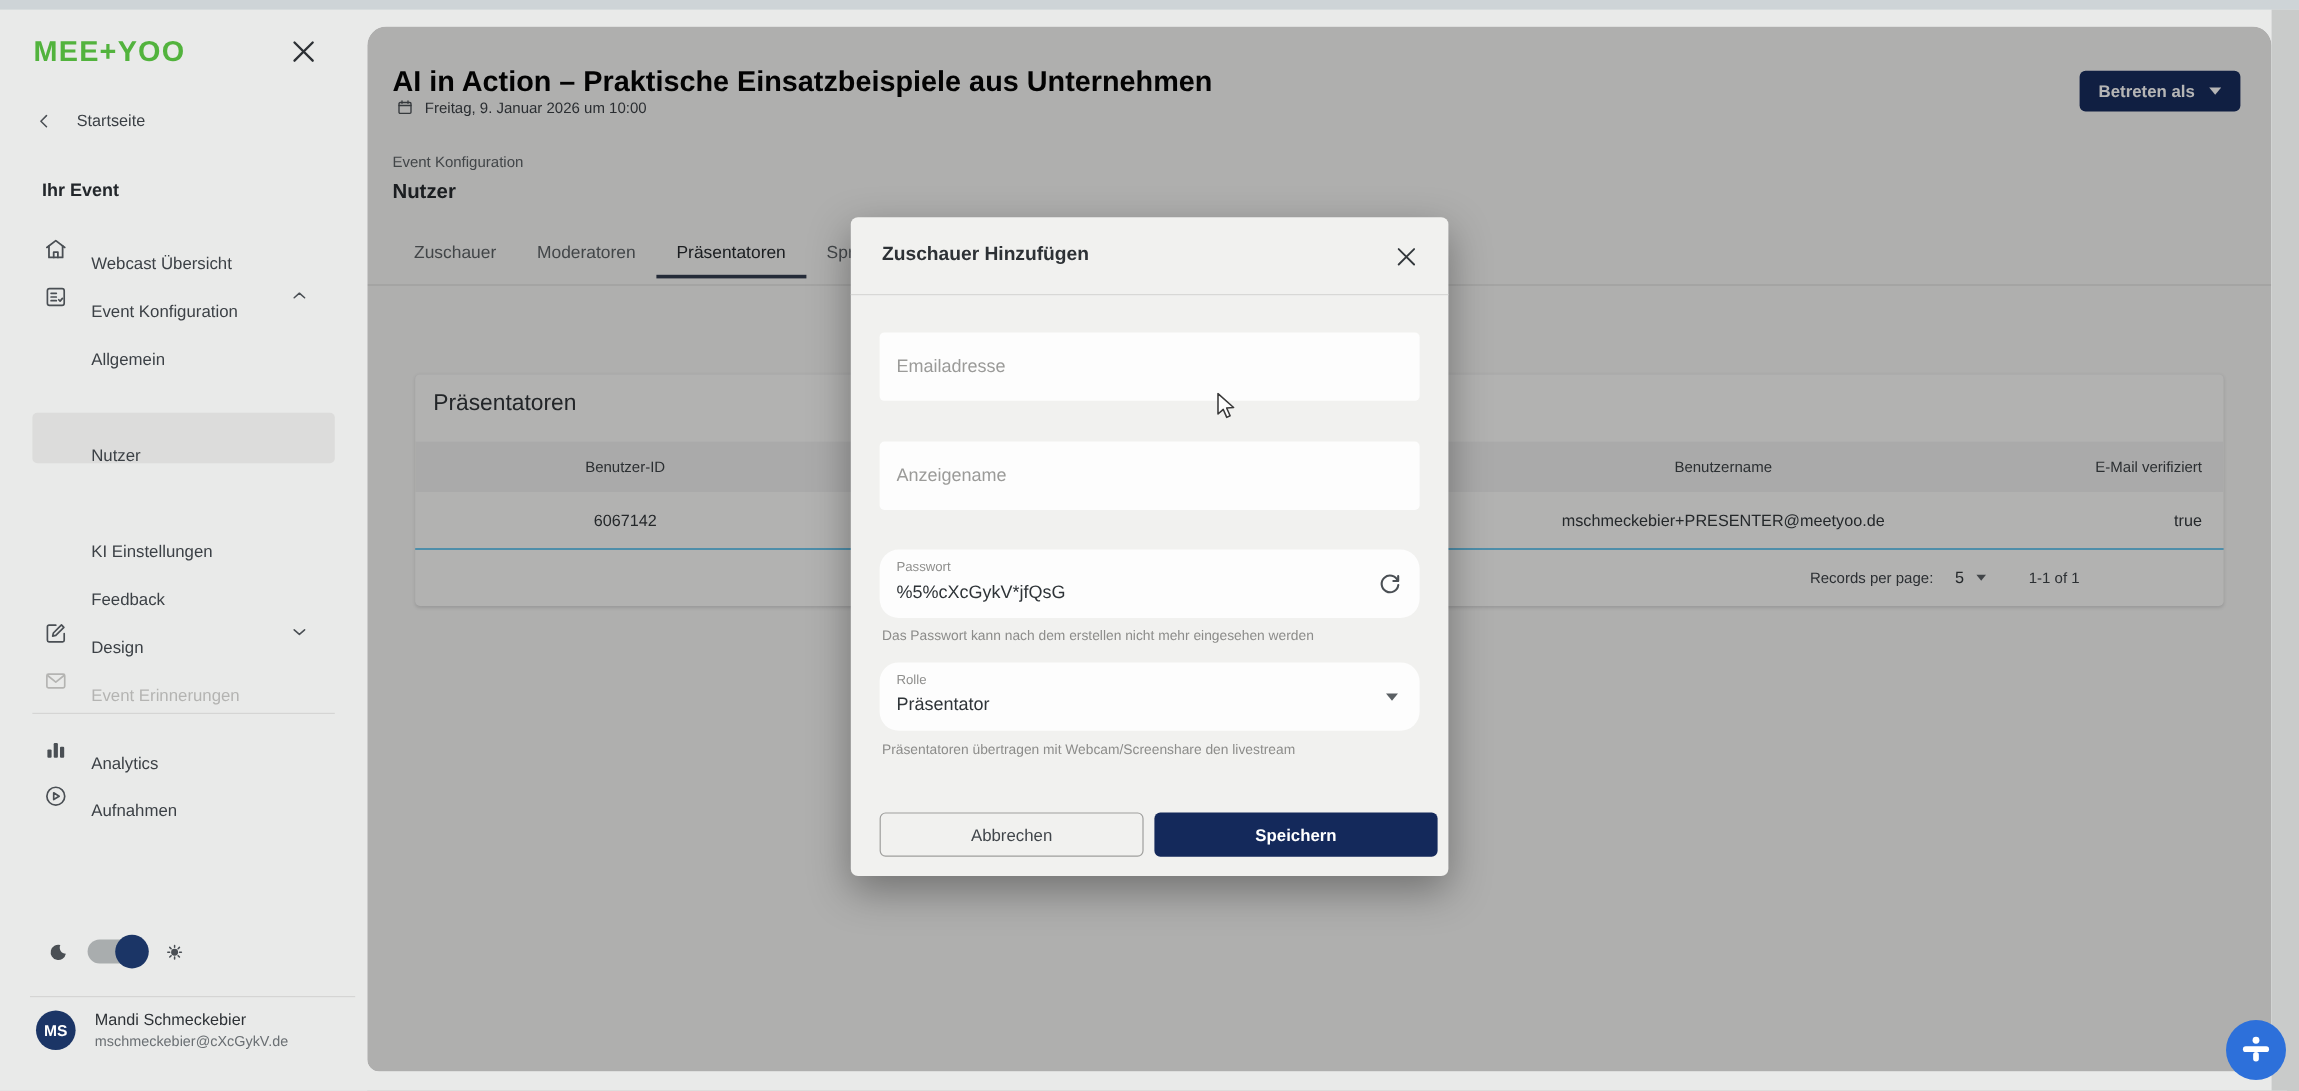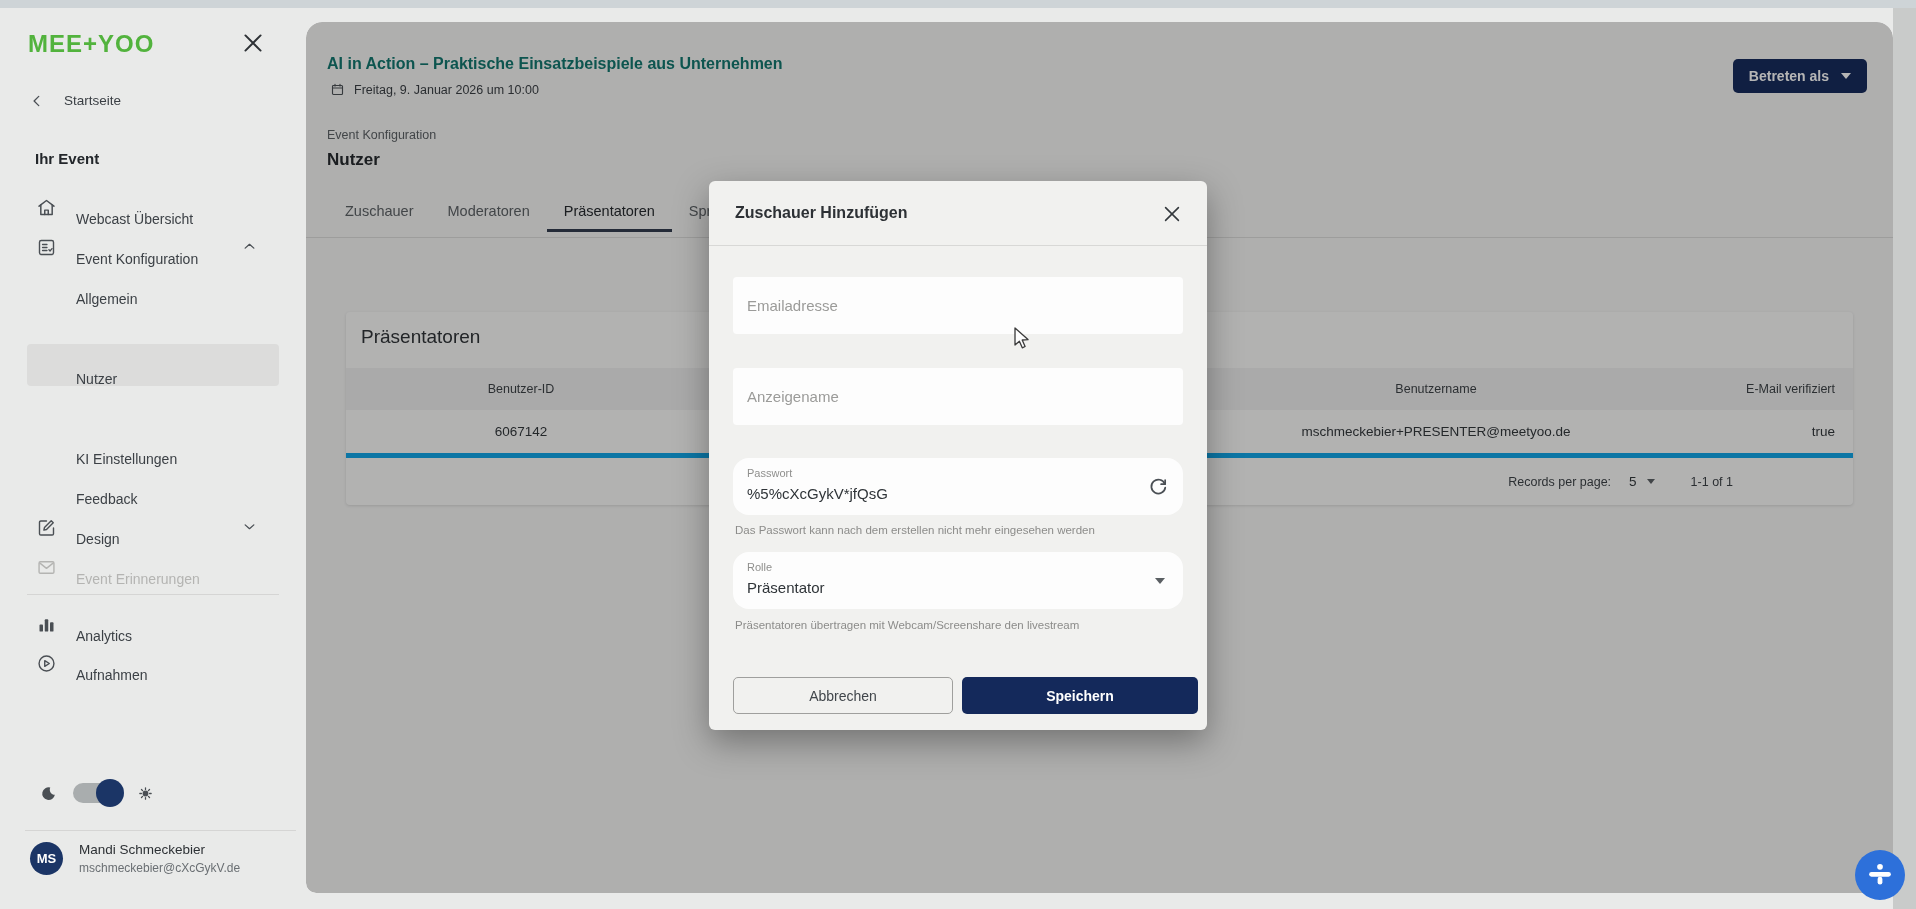--- a/index.html
+++ b/index.html
@@ -34,40 +34,40 @@
   .user-divider { position:absolute; left:25px; top:822px; width:271px; height:1px; background:#d5d5d4; }
   .user-block { position:absolute; left:30px; top:834px; display:flex; gap:16px; align-items:center; cursor:pointer; }
   .avatar { width:33px; height:33px; border-radius:50%; background:#1b3566; color:#fff; font-size:13px; font-weight:bold; display:flex; align-items:center; justify-content:center; }
   .user-name { font-size:13.5px; color:#2d3135; margin-bottom:4px; }
   .user-email { font-size:12px; color:#6a6f73; }
 
   
   .panel { position:absolute; left:306px; top:22px; width:1587px; height:871px; background:#f6f6f5; border-radius:16px 16px 10px 10px; z-index:1; overflow:hidden; }
   .overlay { position:absolute; inset:0; background:rgba(10,10,10,0.30); border-radius:inherit; z-index:10; }
 
-  .ev-title { position:absolute; left:21px; top:33px; font-size:16px; font-weight:bold; color:#0f766e; }
+  .ev-title { position:absolute; left:21px; top:33px; font-size:24px; font-weight:bold; color:#000000; }
   .ev-date { position:absolute; left:24px; top:60px; display:flex; align-items:center; gap:9px; color:#383d42; }
   .ev-date .ic { width:15px; height:15px; color:#4a4f54; }
   .ev-date span { font-size:12.5px; }
   .breadcrumb { position:absolute; left:21px; top:106px; font-size:12.5px; color:#5b6064; }
   .page-title { position:absolute; left:21px; top:128px; font-size:17px; font-weight:bold; color:#23272b; }
   .enter-btn { position:absolute; right:26px; top:37px; height:34px; padding:0 16px; background:#14295b; border:none; border-radius:5px; color:#fff; font-size:14px; font-weight:bold; display:flex; align-items:center; gap:12px; cursor:pointer; font-family:inherit; }
   .caret-down-w { width:0; height:0; border-left:5px solid transparent; border-right:5px solid transparent; border-top:6px solid #fff; }
 
   .tabbar { position:absolute; left:22px; top:172px; display:flex; }
   .tab { padding:9px 17px 13px 17px; font-size:14.5px; color:#5b6064; cursor:pointer; }
   .tab.active { color:#23272b; border-bottom:3px solid #303a4c; padding-bottom:10px; }
   .tabbar-line { position:absolute; left:0; top:215px; width:1587px; height:1px; background:#dddddc; }
 
   
   .card { position:absolute; left:40px; top:290px; width:1507px; height:193px; background:#fbfbfa; border-radius:4px; box-shadow:0 1px 3px rgba(0,0,0,0.12); }
   .card-heading { position:absolute; left:15px; top:14px; font-size:19px; color:#2d3135; }
   .tgrid { position:absolute; left:0; top:56px; width:1507px; display:grid; grid-template-columns:350px 480px 520px 157px; align-items:center; }
   .tgrid.thead { height:42px; background:#f0f0ef; font-size:12.5px; color:#3a3f44; }
-  .tgrid.trow { height:48px; border-bottom:5px solid #0ea5e9; font-size:13.5px; color:#303539; top:98px; }
+  .tgrid.trow { height:48px; border-bottom:1px solid #0ea5e9; font-size:13.5px; color:#303539; top:98px; }
   .tgrid .c { text-align:center; }
   .tgrid .r { text-align:right; padding-right:18px; }
   .tfoot { position:absolute; left:0; top:146px; width:1507px; height:47px; display:flex; align-items:center; justify-content:flex-end; padding-right:120px; gap:10px; }
   .tfoot .rpp-label { font-size:12.5px; color:#3a3f44; }
   .rpp-select { display:flex; align-items:center; gap:10px; cursor:pointer; margin:0 8px; }
   .rpp-value { font-size:13.5px; color:#303539; }
   .caret-down-d { width:0; height:0; border-left:4.5px solid transparent; border-right:4.5px solid transparent; border-top:5.5px solid #5a5f63; }
   .range-label { font-size:12.5px; color:#3a3f44; margin-left:18px; }
 
   

